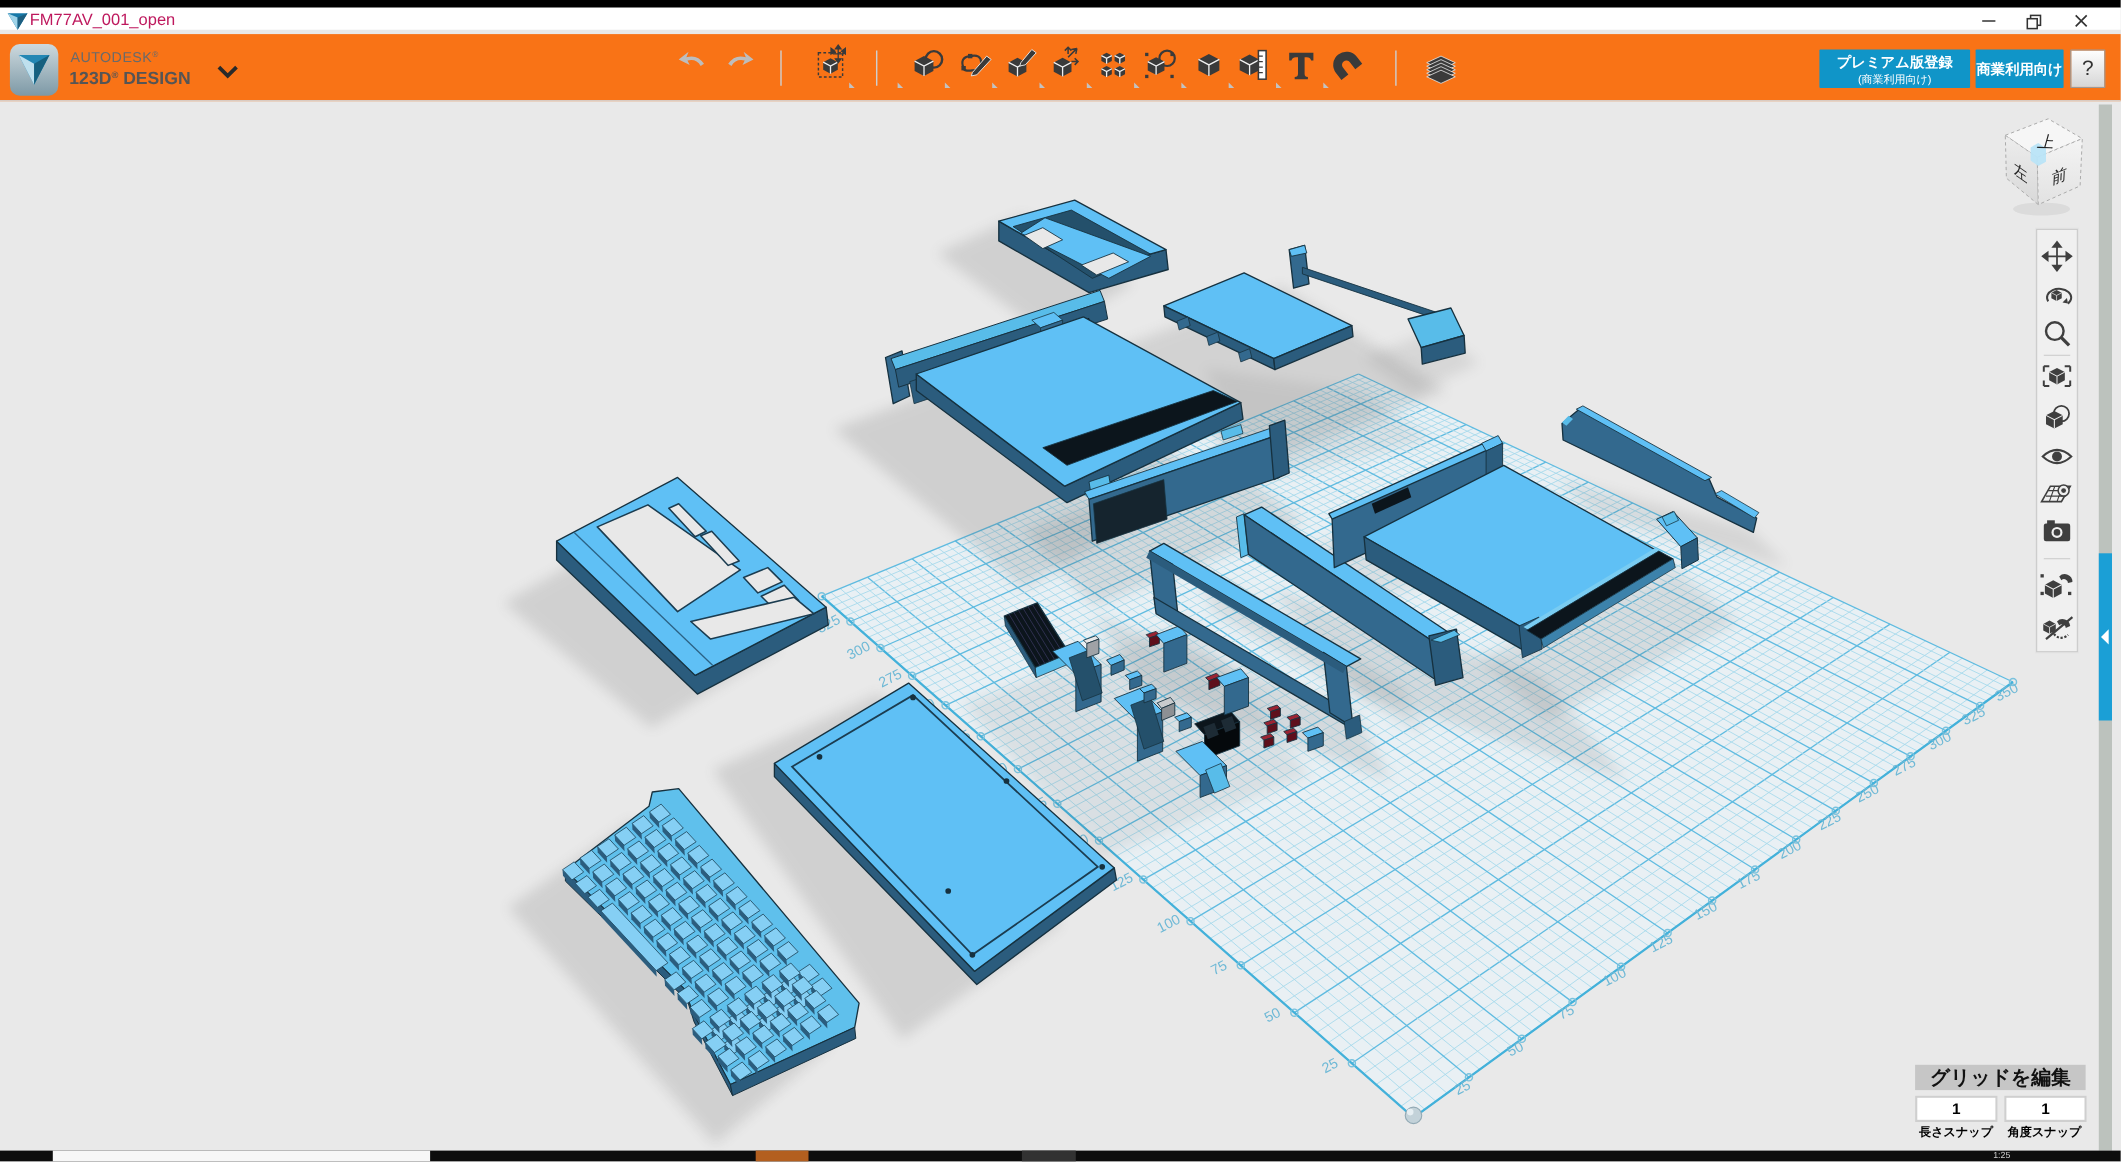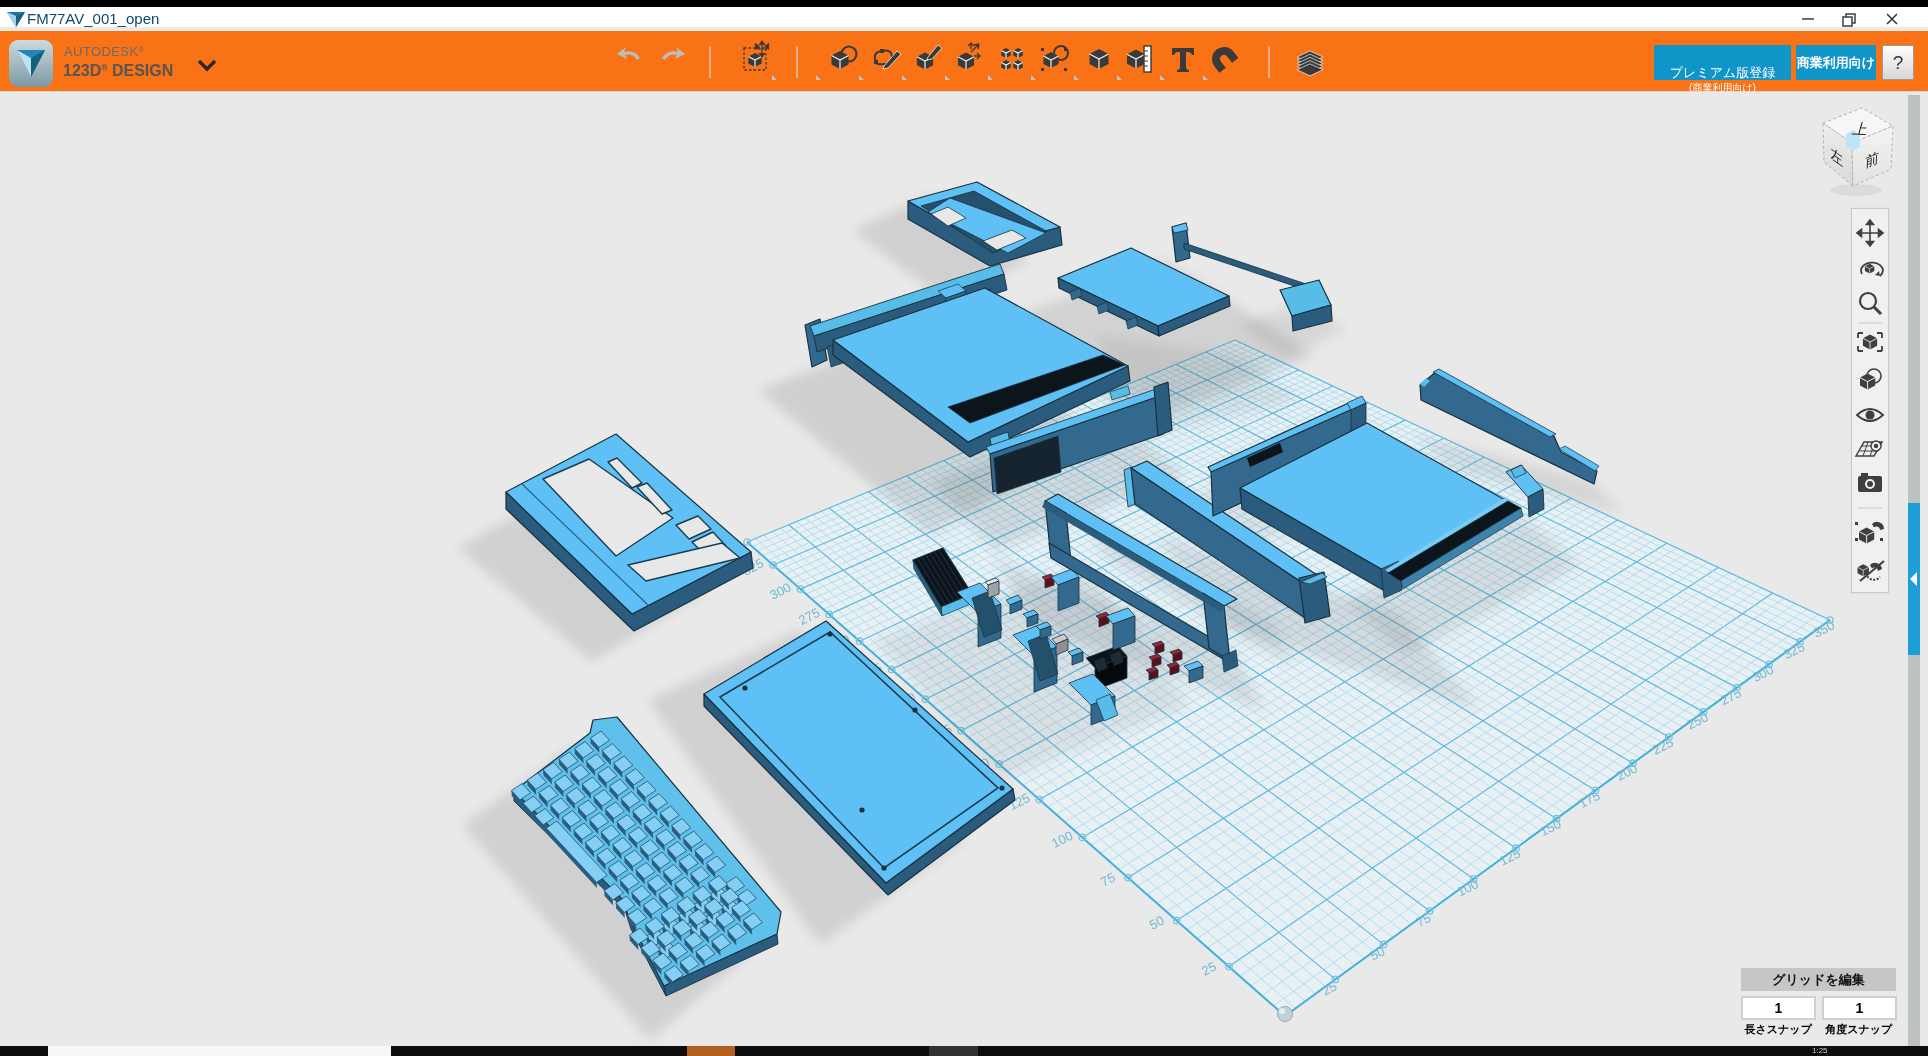--- a/index.html
+++ b/index.html
@@ -1,31 +1,31 @@
 <!DOCTYPE html>
 <html><head><meta charset="utf-8"><style>
 *{margin:0;padding:0;box-sizing:border-box}
 body{width:1928px;height:1056px;overflow:hidden;background:#e9e9e9;
  font-family:"Liberation Sans",sans-serif;position:relative}
 #black{position:absolute;top:0;left:0;width:100%;height:7px;background:#000}
 #title{position:absolute;top:7px;left:0;width:100%;height:20px;background:#fff;
- font-size:15px;color:#0c4a6e}
+ font-size:15px;color:#be185d}
 #title .t{position:absolute;left:27px;top:3px}
 #toolbar{position:absolute;top:31px;left:0;width:100%;height:61px;background:#f97316;
  border-bottom:1px solid #d5d5d5}
 #scene{position:absolute;top:0;left:0}
 
 .btn{position:absolute;top:14px;height:35px;background:#1095c8;color:#fff;text-align:center;
  border-radius:1px}
 #rstrip{position:absolute;left:1908px;top:95px;width:12px;height:951px;background:#bcc2bd}
 #rstrip .blue{position:absolute;top:408px;left:0;width:12px;height:152px;background:#1b9fd6}
 #rtools{position:absolute;left:1851px;top:208px;width:38px;height:385px;background:#f0f0f0;
  border:1px solid #c9c9c9;box-shadow:0 0 0 1px #e4e4e4}
 #gridpanel{position:absolute;left:1741px;top:968px;width:155px}
-#gridpanel .b{height:23px;background:#c6c6c6;font-size:13px;font-weight:bold;text-align:center;
+#gridpanel .b{height:23px;background:#c6c6c6;font-size:18px;font-weight:bold;text-align:center;
  line-height:23px;color:#111}
 #gridpanel .row{margin-top:5px;display:flex;gap:6px}
 #gridpanel input{width:75px;height:24px;border:2px solid #cfcfcf;background:#fff;text-align:center;
  font-weight:bold;font-size:14px;font-family:"Liberation Sans",sans-serif}
 #gridpanel .lab{display:flex;gap:6px;font-size:11px;font-weight:bold;margin-top:2px}
 #gridpanel .lab div{width:75px;text-align:center}
 #taskbar{position:absolute;top:1046px;left:0;width:100%;height:10px;background:#0d0d0d}
 #taskbar div{position:absolute;top:0;height:10px}
 </style></head><body>
 <svg id="scene" width="1928" height="1056" viewBox="0 0 1928 1056">
@@ -705,21 +705,21 @@
       <path d="M902 75 v5 h5 z" fill="#c2c2c2"></path>
       <path d="M945 75 v5 h5 z" fill="#c2c2c2"></path>
       <path d="M988 75 v5 h5 z" fill="#c2c2c2"></path>
       <path d="M1031 75 v5 h5 z" fill="#c2c2c2"></path>
       <path d="M1074 75 v5 h5 z" fill="#c2c2c2"></path>
       <path d="M1117 75 v5 h5 z" fill="#c2c2c2"></path>
       <path d="M1160 75 v5 h5 z" fill="#c2c2c2"></path>
       <path d="M1203 75 v5 h5 z" fill="#c2c2c2"></path>
  </svg>
  <div class="btn" style="left:1654px;width:137px">
-  <div style="font-size:13px;font-weight:normal;margin-top:19px">プレミアム版登録</div>
+  <div style="font-size:13px;font-weight:bold;margin-top:3px">プレミアム版登録</div>
   <div style="font-size:10px;margin-top:-1px">(商業利用向け)</div>
  </div>
  <div class="btn" style="left:1796px;width:80px;font-size:13px;font-weight:bold;line-height:35px">商業利用向け</div>
  <div class="btn" style="left:1882px;width:32px;background:linear-gradient(#fefefe,#d6d6d6);color:#333;border:1px solid #9a9a9a;font-size:19px;line-height:33px">?</div>
 </div>
 
 <div id="rstrip">
     <div class="blue"></div>
  <svg width="12" height="946" style="position:absolute;top:0;left:0">
   <polygon points="2,484 9,477 9,491" fill="#fff"></polygon>

